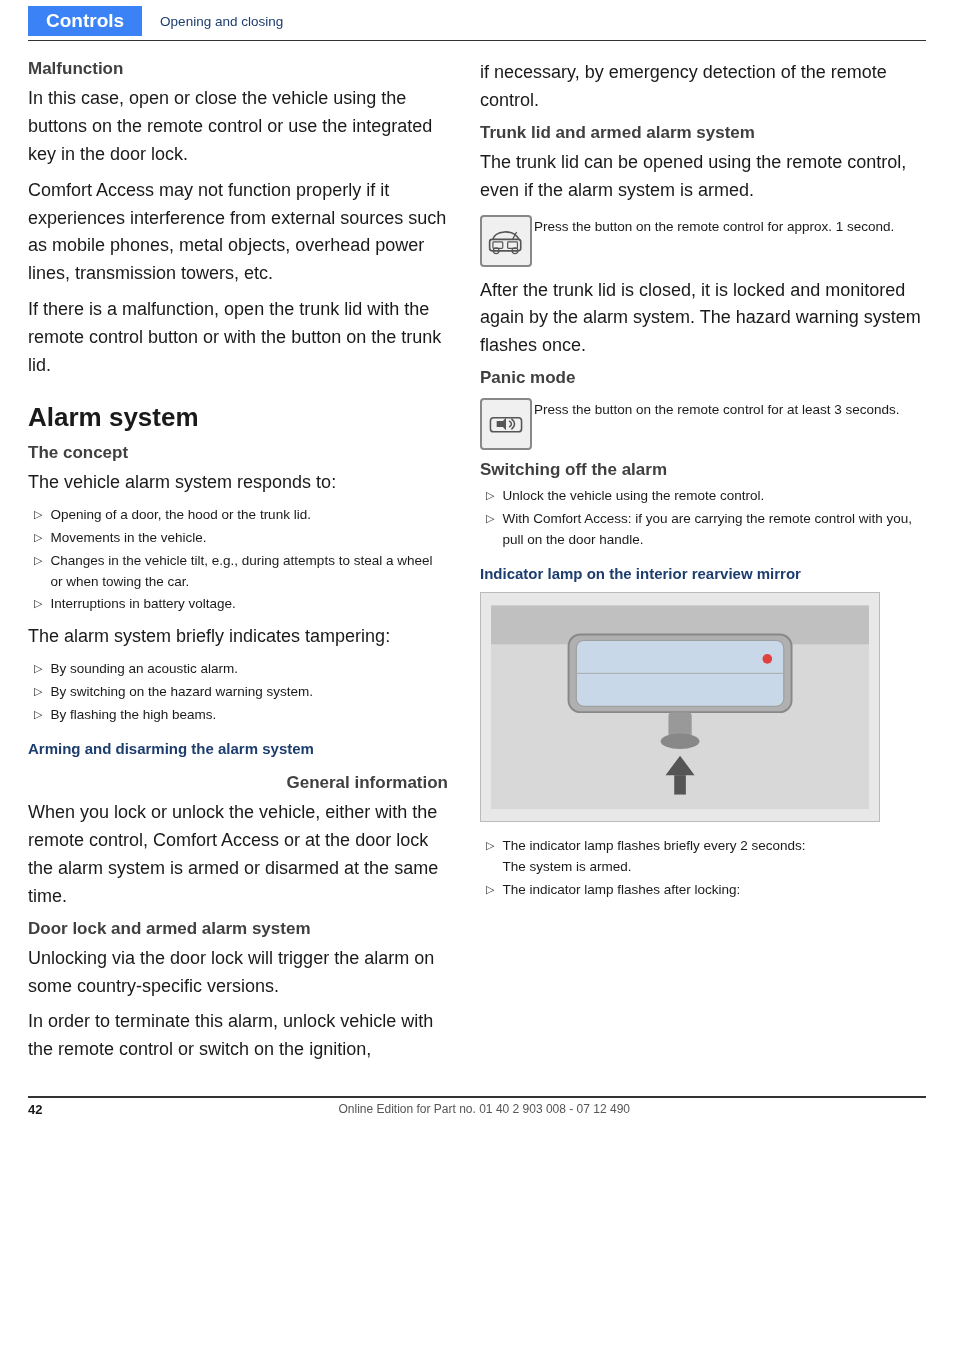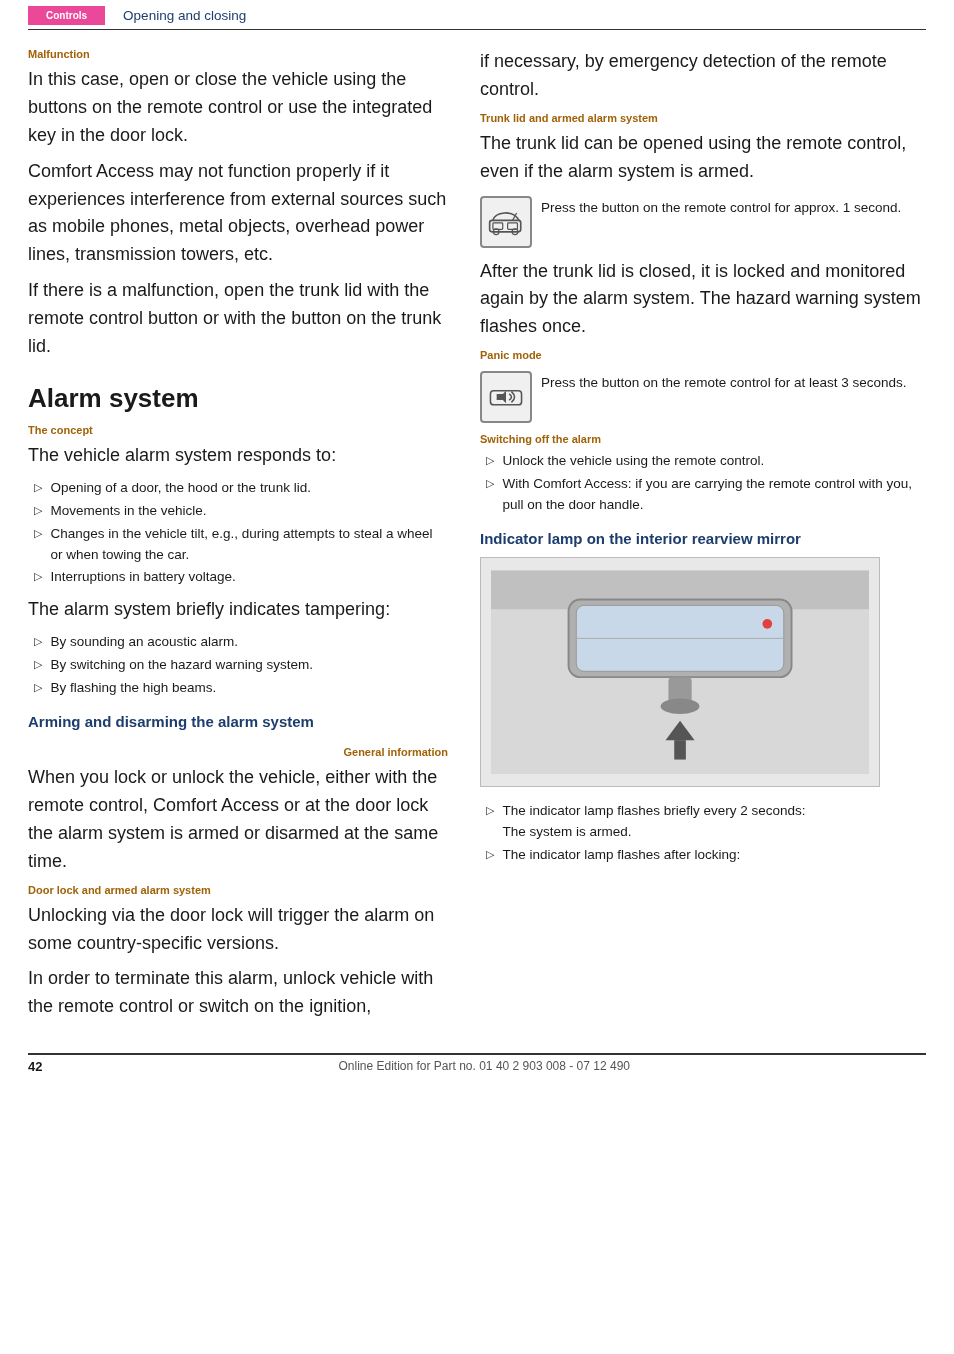--- a/index.html
+++ b/index.html
@@ -15,24 +15,24 @@
 
     
     .header {
       display: flex;
       align-items: center;
       border-bottom: 1px solid #333;
       padding: 6px 0 4px 0;
       margin: 0 28px;
     }
     .header-controls {
-      background: #ec4899;
+      background: #3b82f6;
       color: #fff;
       padding: 4px 18px;
-      font-size: 10px;
+      font-size: 19px;
       font-weight: bold;
       margin-right: 18px;
     }
     .header-section {
       color: #1c3d6e;
       font-size: 13.5px;
     }
 
     
     .content {
@@ -45,22 +45,22 @@
       max-width: 420px;
       padding-top: 18px;
     }
     .col-right {
       flex: 1;
       padding-top: 18px;
     }
 
     
     .section-title-blue {
-      color: #a16207;
-      font-size: 11px;
+      color: #404040;
+      font-size: 17px;
       font-weight: bold;
       margin-bottom: 6px;
     }
     .section-title-large {
       font-size: 26px;
       font-weight: bold;
       color: #1a1a1a;
       margin: 22px 0 10px 0;
     }
     .section-title-medium {
@@ -97,21 +97,21 @@
       font-size: 11px;
       flex-shrink: 0;
       padding-left: 6px;
     }
 
     
     .icon-row {
       display: flex;
       align-items: flex-start;
       margin: 10px 0;
-      gap: 9px;
+      gap: 2px;
     }
     .icon-box {
       width: 52px;
       height: 52px;
       border: 2px solid #888;
       border-radius: 4px;
       display: flex;
       align-items: center;
       justify-content: center;
       flex-shrink: 0;

